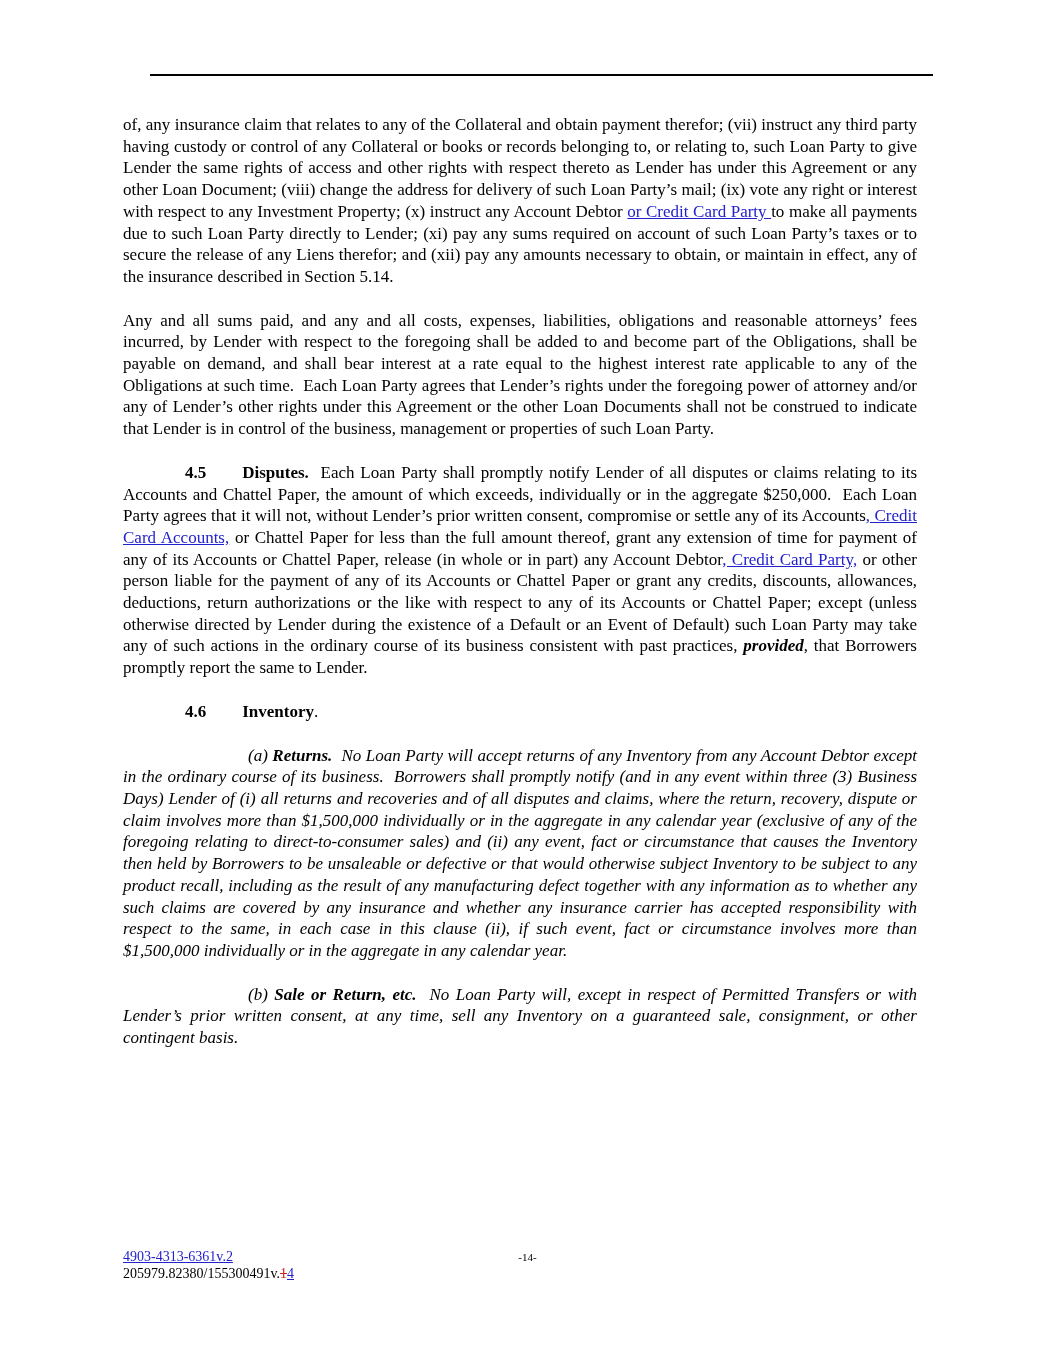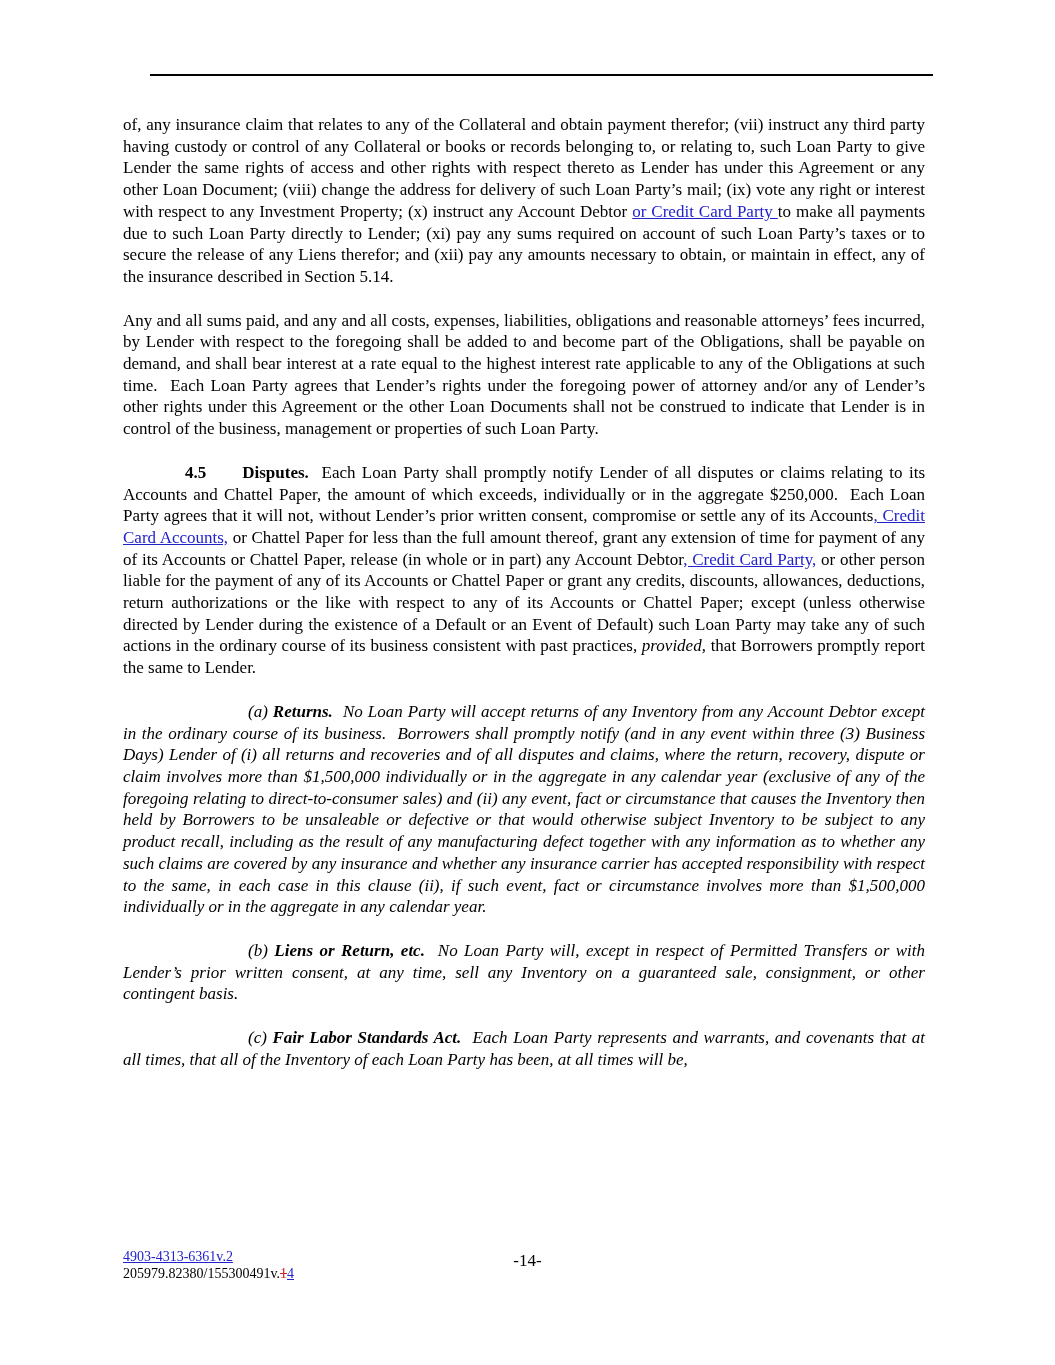--- a/index.html
+++ b/index.html
@@ -21,38 +21,38 @@
     background: #000000;
   }
   .doc-body {
     position: absolute;
     left: 123px;
     top: 114px;
     width: 810px;
     font-size: 17px;
     line-height: 21.7px;
   }
-  .doc-body p { margin: 0 8px 22px 0; text-align: justify; }
+  .doc-body p { margin: 0 16px 22px 0; text-align: justify; }
   p.section { text-indent: 62px; }
   p.sub     { text-indent: 125px; font-style: italic; }
   .bold { font-weight: bold; }
-  .bolditalic { font-weight: normal; font-style: italic; }
+  .bolditalic { font-weight: bold; font-style: italic; }
   .tab { display: inline-block; width: 36px; text-indent: 0; }
   .link {
     color: var(--link-blue, #2222CC);
     text-decoration: underline;
     cursor: pointer;
   }
   .page-number {
     position: absolute;
     left: 0;
     top: 1251px;
     width: 100%;
     text-align: center;
-    font-size: 17px;
+    font-size: 11px;
   }
   .footer-ids {
     position: absolute;
     left: 123px;
     top: 1249px;
     font-size: 14px;
     line-height: 16.5px;
   }
   .doc-id {
     color: var(--link-blue, #2222CC);
@@ -72,23 +72,23 @@
 </head>
 <body>
 
 <div class="page">
   <div class="header-rule"></div>
 
   <div class="doc-body">
       <p class="body"><span class="normal">of, any insurance claim that relates to any of the Collateral and obtain payment therefor; (vii) instruct any third party having custody or control of any Collateral or books or records belonging to, or relating to, such Loan Party to give Lender the same rights of access and other rights with respect thereto as Lender has under this Agreement or any other Loan Document; (viii) change the address for delivery of such Loan Party’s mail; (ix) vote any right or interest with respect to any Investment Property; (x) instruct any Account Debtor </span><a class="link">or Credit Card Party </a><span class="normal">to make all payments due to such Loan Party directly to Lender; (xi) pay any sums required on account of such Loan Party’s taxes or to secure the release of any Liens therefor; and (xii) pay any amounts necessary to obtain, or maintain in effect, any of the insurance described in Section 5.14.</span></p>
       <p class="body"><span class="normal">Any and all sums paid, and any and all costs, expenses, liabilities, obligations and reasonable attorneys’ fees incurred, by Lender with respect to the foregoing shall be added to and become part of the Obligations, shall be payable on demand, and shall bear interest at a rate equal to the highest interest rate applicable to any of the Obligations at such time.&nbsp; Each Loan Party agrees that Lender’s rights under the foregoing power of attorney and/or any of Lender’s other rights under this Agreement or the other Loan Documents shall not be construed to indicate that Lender is in control of the business, management or properties of such Loan Party.</span></p>
       <p class="section"><span class="bold">4.5</span><span class="tab"></span><span class="bold">Disputes.</span><span class="normal">&nbsp; Each Loan Party shall promptly notify Lender of all disputes or claims relating to its Accounts and Chattel Paper, the amount of which exceeds, individually or in the aggregate $250,000.&nbsp; Each Loan Party agrees that it will not, without Lender’s prior written consent, compromise or settle any of its Accounts</span><a class="link">, Credit Card Accounts,</a><span class="normal"> or Chattel Paper for less than the full amount thereof, grant any extension of time for payment of any of its Accounts or Chattel Paper, release (in whole or in part) any Account Debtor</span><a class="link">, Credit Card Party,</a><span class="normal"> or other person liable for the payment of any of its Accounts or Chattel Paper or grant any credits, discounts, allowances, deductions, return authorizations or the like with respect to any of its Accounts or Chattel Paper; except (unless otherwise directed by Lender during the existence of a Default or an Event of Default) such Loan Party may take any of such actions in the ordinary course of its business consistent with past practices, </span><span class="bolditalic">provided</span><span class="normal">, that Borrowers promptly report the same to Lender.</span></p>
+      <p class="section"><span class="bold">4.6</span><span class="tab"></span><span class="bold">Inventory</span><span class="normal">.</span></p>
       <p class="sub"><span class="normal">(a) </span><span class="bold">Returns.</span><span class="normal">&nbsp; No Loan Party will accept returns of any Inventory from any Account Debtor except in the ordinary course of its business.&nbsp; Borrowers shall promptly notify (and in any event within three (3) Business Days) Lender of (i) all returns and recoveries and of all disputes and claims, where the return, recovery, dispute or claim involves more than $1,500,000 individually or in the aggregate in any calendar year (exclusive of any of the foregoing relating to direct-to-consumer sales) and (ii) any event, fact or circumstance that causes the Inventory then held by Borrowers to be unsaleable or defective or that would otherwise subject Inventory to be subject to any product recall, including as the result of any manufacturing defect together with any information as to whether any such claims are covered by any insurance and whether any insurance carrier has accepted responsibility with respect to the same, in each case in this clause (ii), if such event, fact or circumstance involves more than $1,500,000 individually or in the aggregate in any calendar year.</span></p>
-      <p class="sub"><span class="normal">(b) </span><span class="bold">Liens or Return, etc.</span><span class="normal">&nbsp; No Loan Party will, except in respect of Permitted Transfers or with Lender’s prior written consent, at any time, sell any Inventory on a guaranteed sale, consignment, or other contingent basis.</span></p>
-      <p class="sub"><span class="normal">(c) </span><span class="bold">Fair Labor Standards Act.</span><span class="normal">&nbsp; Each Loan Party represents and warrants, and covenants that at all times, that all of the Inventory of each Loan Party has been, at all times will be,</span></p>
+      <p class="sub"><span class="normal">(b) </span><span class="bold">Sale or Return, etc.</span><span class="normal">&nbsp; No Loan Party will, except in respect of Permitted Transfers or with Lender’s prior written consent, at any time, sell any Inventory on a guaranteed sale, consignment, or other contingent basis.</span></p>
     </div>
 
   <div class="page-number">-14-</div>
 
   <div class="footer-ids">
     <div><a class="doc-id">4903-4313-6361v.2</a></div>
     <div><span>205979.82380/155300491v.</span><span class="deleted">1</span><a class="inserted">4</a></div>
   </div>
 </div>
 

